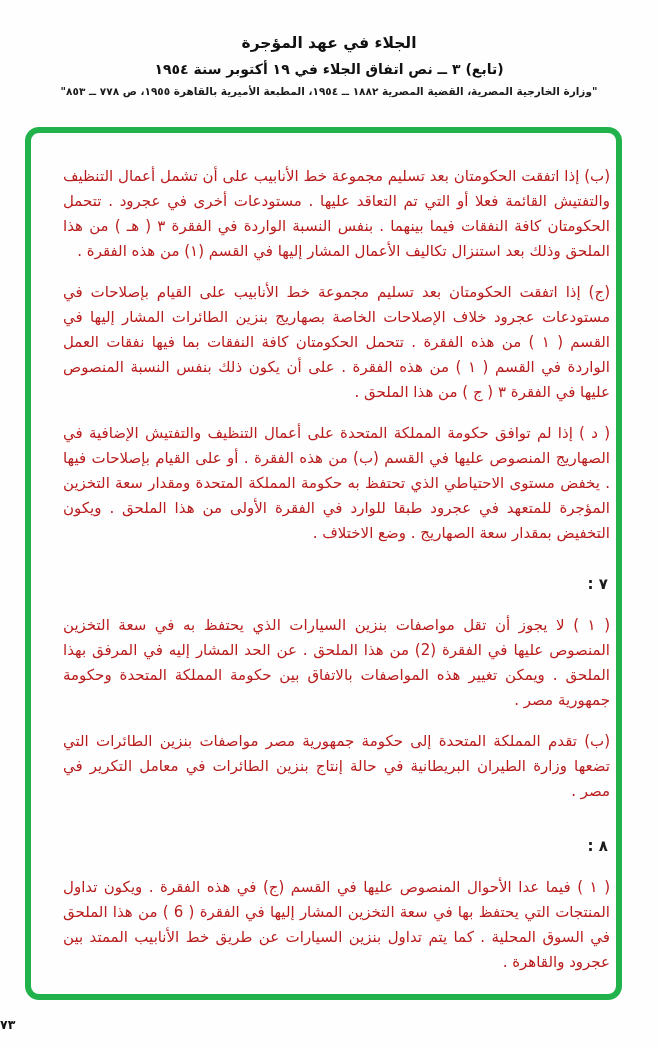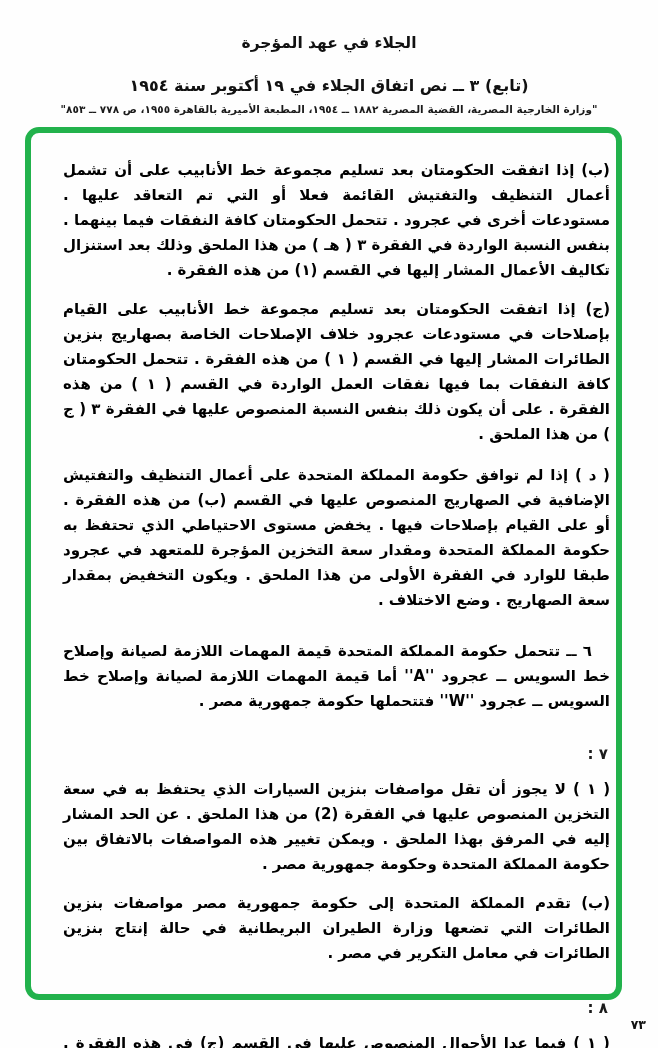--- a/index.html
+++ b/index.html
@@ -20,23 +20,23 @@
     text-align: center;
     padding-top: 34px;
     direction: rtl;
   }
   .title {
     font-size: 15.5px;
     font-weight: bold;
     color: #111;
   }
   .subtitle {
-    font-size: 16px;
+    font-size: 14px;
     font-weight: bold;
-    margin-top: 24px;
+    margin-top: 9px;
     color: #111;
   }
   .source {
     font-size: 10.5px;
     font-weight: bold;
     margin-top: 8px;
     color: #1a1a1a;
   }
   
   .frame {
@@ -47,43 +47,42 @@
     border: 6px solid #22b24c;
     border-radius: 14px;
     padding: 15px 6px 0 32px;
     direction: rtl;
     background: transparent;
   }
   .para {
     font-size: 15px;
     line-height: 25px;
     text-align: justify;
-    margin: 10px 0 14px 0;
-    color: #000000;
-    font-weight: bold;
+    margin: 16px 0 14px 0;
+    color: #b91c1c;
   }
   .para .label { white-space: nowrap; }
   .p-d   { margin-bottom: 26px; }
   .p-c   { margin-bottom: 16px; }
   .p-s6  { text-indent: 18px; margin-bottom: 28px; }
   .marker {
     font-size: 15px;
     font-weight: bold;
     line-height: 25px;
     text-align: right;
     margin: 0 2px 4px 0;
   }
   .m8 { margin-top: 30px; margin-bottom: 6px; }
   .gap-after-7b { margin-bottom: 14px; }
   
   .footer {
     position: absolute;
     left: 0; right: 12px;
     top: 1014px;
-    text-align: right;
+    text-align: left;
   }
   .page-num {
     font-size: 12.5px;
     font-weight: bold;
     color: #111;
   }
 </style>
 </head>
 <body style="background: rgb(254, 254, 254);">
 
@@ -96,21 +95,20 @@
   </div>
 
   <div class="frame" style="border-color: rgb(34, 178, 76);">
 
     <p class="para"><span class="label">(ب)</span> <span>إذا اتفقت الحكومتان بعد تسليم مجموعة خط الأنابيب على أن تشمل أعمال التنظيف والتفتيش القائمة فعلا أو التي تم التعاقد عليها . مستودعات أخرى في عجرود . تتحمل الحكومتان كافة النفقات فيما بينهما . بنفس النسبة الواردة في الفقرة ٣ ( هـ ) من هذا الملحق وذلك بعد استنزال تكاليف الأعمال المشار إليها في القسم (١) من هذه الفقرة .</span></p>
 
     <p class="para p-c"><span class="label">(ج)</span> <span>إذا اتفقت الحكومتان بعد تسليم مجموعة خط الأنابيب على القيام بإصلاحات في مستودعات عجرود خلاف الإصلاحات الخاصة بصهاريج بنزين الطائرات المشار إليها في القسم ( ١ ) من هذه الفقرة . تتحمل الحكومتان كافة النفقات بما فيها نفقات العمل الواردة في القسم ( ١ ) من هذه الفقرة . على أن يكون ذلك بنفس النسبة المنصوص عليها في الفقرة ٣ ( ج ) من هذا الملحق .</span></p>
 
     <p class="para p-d"><span class="label">( د )</span> <span>إذا لم توافق حكومة المملكة المتحدة على أعمال التنظيف والتفتيش الإضافية في الصهاريج المنصوص عليها في القسم (ب) من هذه الفقرة . أو على القيام بإصلاحات فيها . يخفض مستوى الاحتياطي الذي تحتفظ به حكومة المملكة المتحدة ومقدار سعة التخزين المؤجرة للمتعهد في عجرود طبقا للوارد في الفقرة الأولى من هذا الملحق . ويكون التخفيض بمقدار سعة الصهاريج . وضع الاختلاف .</span></p>
 
-    <p class="para p-s6"><span>٦ ــ تتحمل حكومة المملكة المتحدة قيمة المهمات اللازمة لصيانة وإصلاح خط السويس ــ عجرود ''A'' أما قيمة المهمات اللازمة لصيانة وإصلاح خط السويس ــ عجرود ''W'' فتتحملها حكومة جمهورية مصر .</span></p>
 
     <div class="marker">٧ :</div>
 
     <p class="para"><span class="label">( ١ )</span> <span>لا يجوز أن تقل مواصفات بنزين السيارات الذي يحتفظ به في سعة التخزين المنصوص عليها في الفقرة (2) من هذا الملحق . عن الحد المشار إليه في المرفق بهذا الملحق . ويمكن تغيير هذه المواصفات بالاتفاق بين حكومة المملكة المتحدة وحكومة جمهورية مصر .</span></p>
 
     <p class="para gap-after-7b"><span class="label">(ب)</span> <span>تقدم المملكة المتحدة إلى حكومة جمهورية مصر مواصفات بنزين الطائرات التي تضعها وزارة الطيران البريطانية في حالة إنتاج بنزين الطائرات في معامل التكرير في مصر .</span></p>
 
     <div class="marker m8">٨ :</div>
 
     <p class="para"><span class="label">( ١ )</span> <span>فيما عدا الأحوال المنصوص عليها في القسم (ج) في هذه الفقرة . ويكون تداول المنتجات التي يحتفظ بها في سعة التخزين المشار إليها في الفقرة ( 6 ) من هذا الملحق في السوق المحلية . كما يتم تداول بنزين السيارات عن طريق خط الأنابيب الممتد بين عجرود والقاهرة .</span></p>

